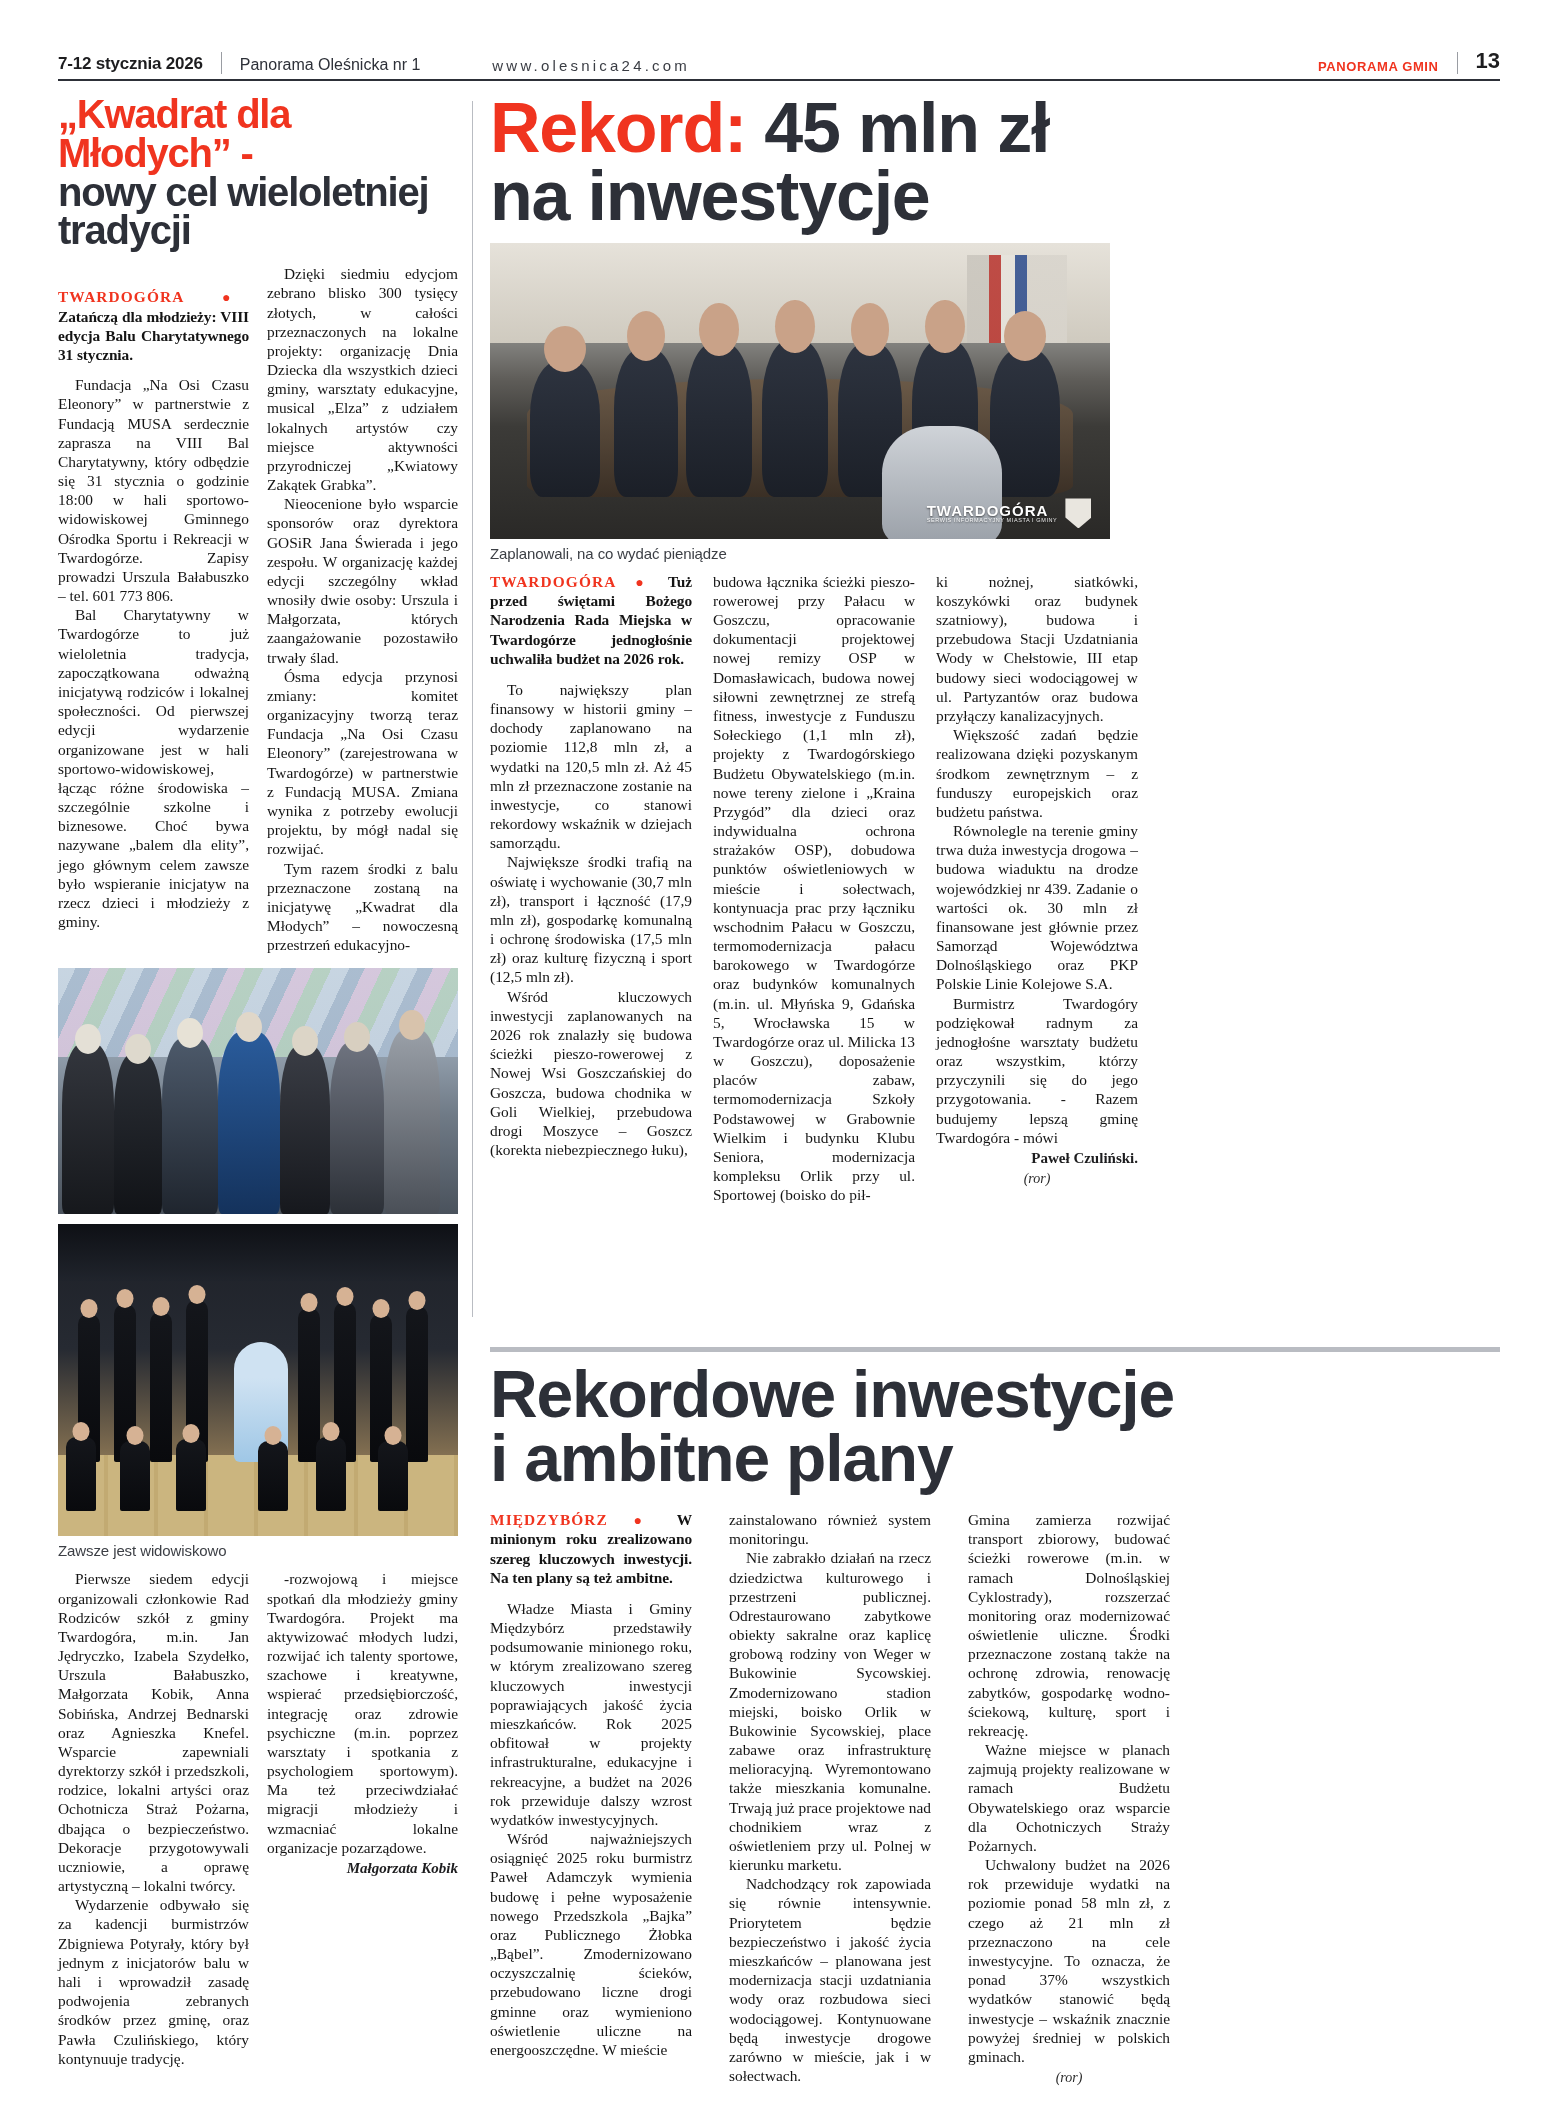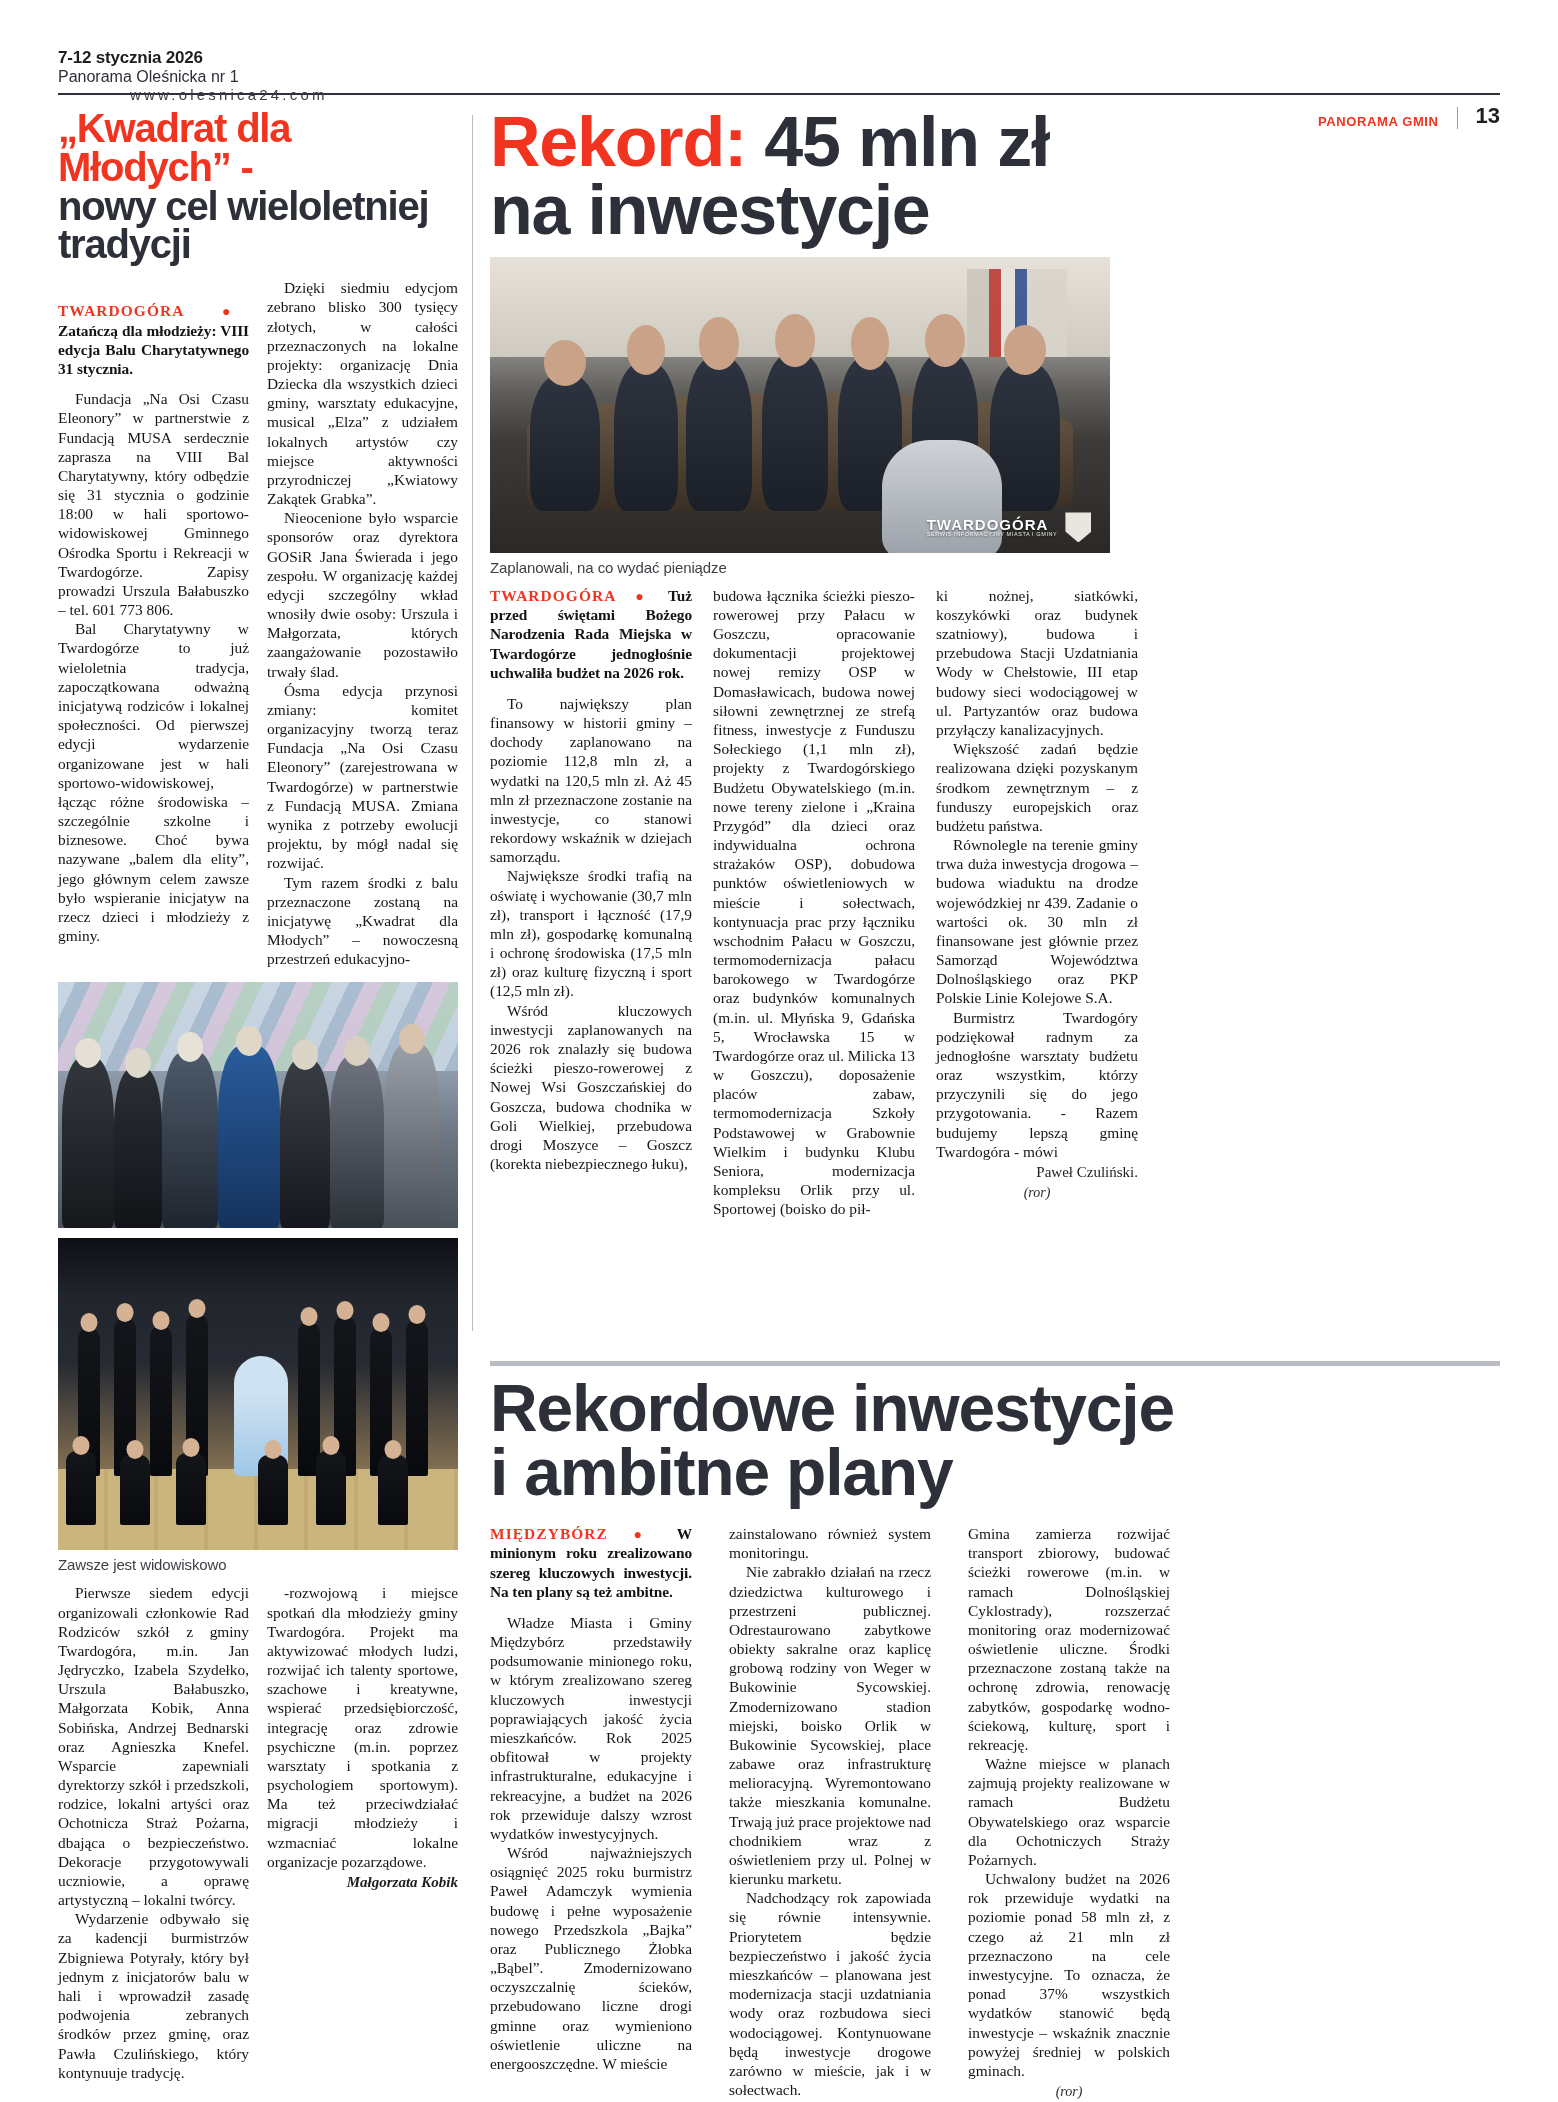--- a/index.html
+++ b/index.html
@@ -11,25 +11,24 @@
   }
   .page{
     position:relative;
     width:1558px;height:2102px;
     box-sizing:border-box;
     padding:48px 58px 30px 58px;
   }
 
   
   .masthead{
-    display:flex;align-items:flex-start;
+    display:flex;align-items:flex-end;
     border-bottom:2.5px solid #2d3038;
-    padding-bottom:19px;
+    padding-bottom:5px;
     height:26px;
-    flex-direction:column;
   }
   .mh-date{
     font-family:"Liberation Sans",sans-serif;
     font-weight:bold;font-size:17px;letter-spacing:-.2px;
     color:#1d1d1f;white-space:nowrap;
   }
   .mh-sep{
     width:1px;background:#9a9da3;height:22px;margin:0 18px;
     align-self:flex-end;
   }
@@ -102,21 +101,21 @@
     line-height:1.245;
     text-align:justify;
     text-indent:17px;
     hyphens:auto;
     color:#141414;
   }
   .col p.noind{text-indent:0;}
   .col p + p{margin-top:0;}
   .sig{
     font-family:"Liberation Serif",serif;
-    font-size:15px;font-weight:normal;
+    font-size:15px;font-weight:bold;
     text-align:right;margin-top:3px;
   }
   .sig.ital{font-style:italic;font-weight:bold;}
   .byline{
     font-family:"Liberation Serif",serif;
     font-size:14px;font-style:italic;
     text-align:center;margin-top:4px;color:#2a2a2a;
   }
 
   

